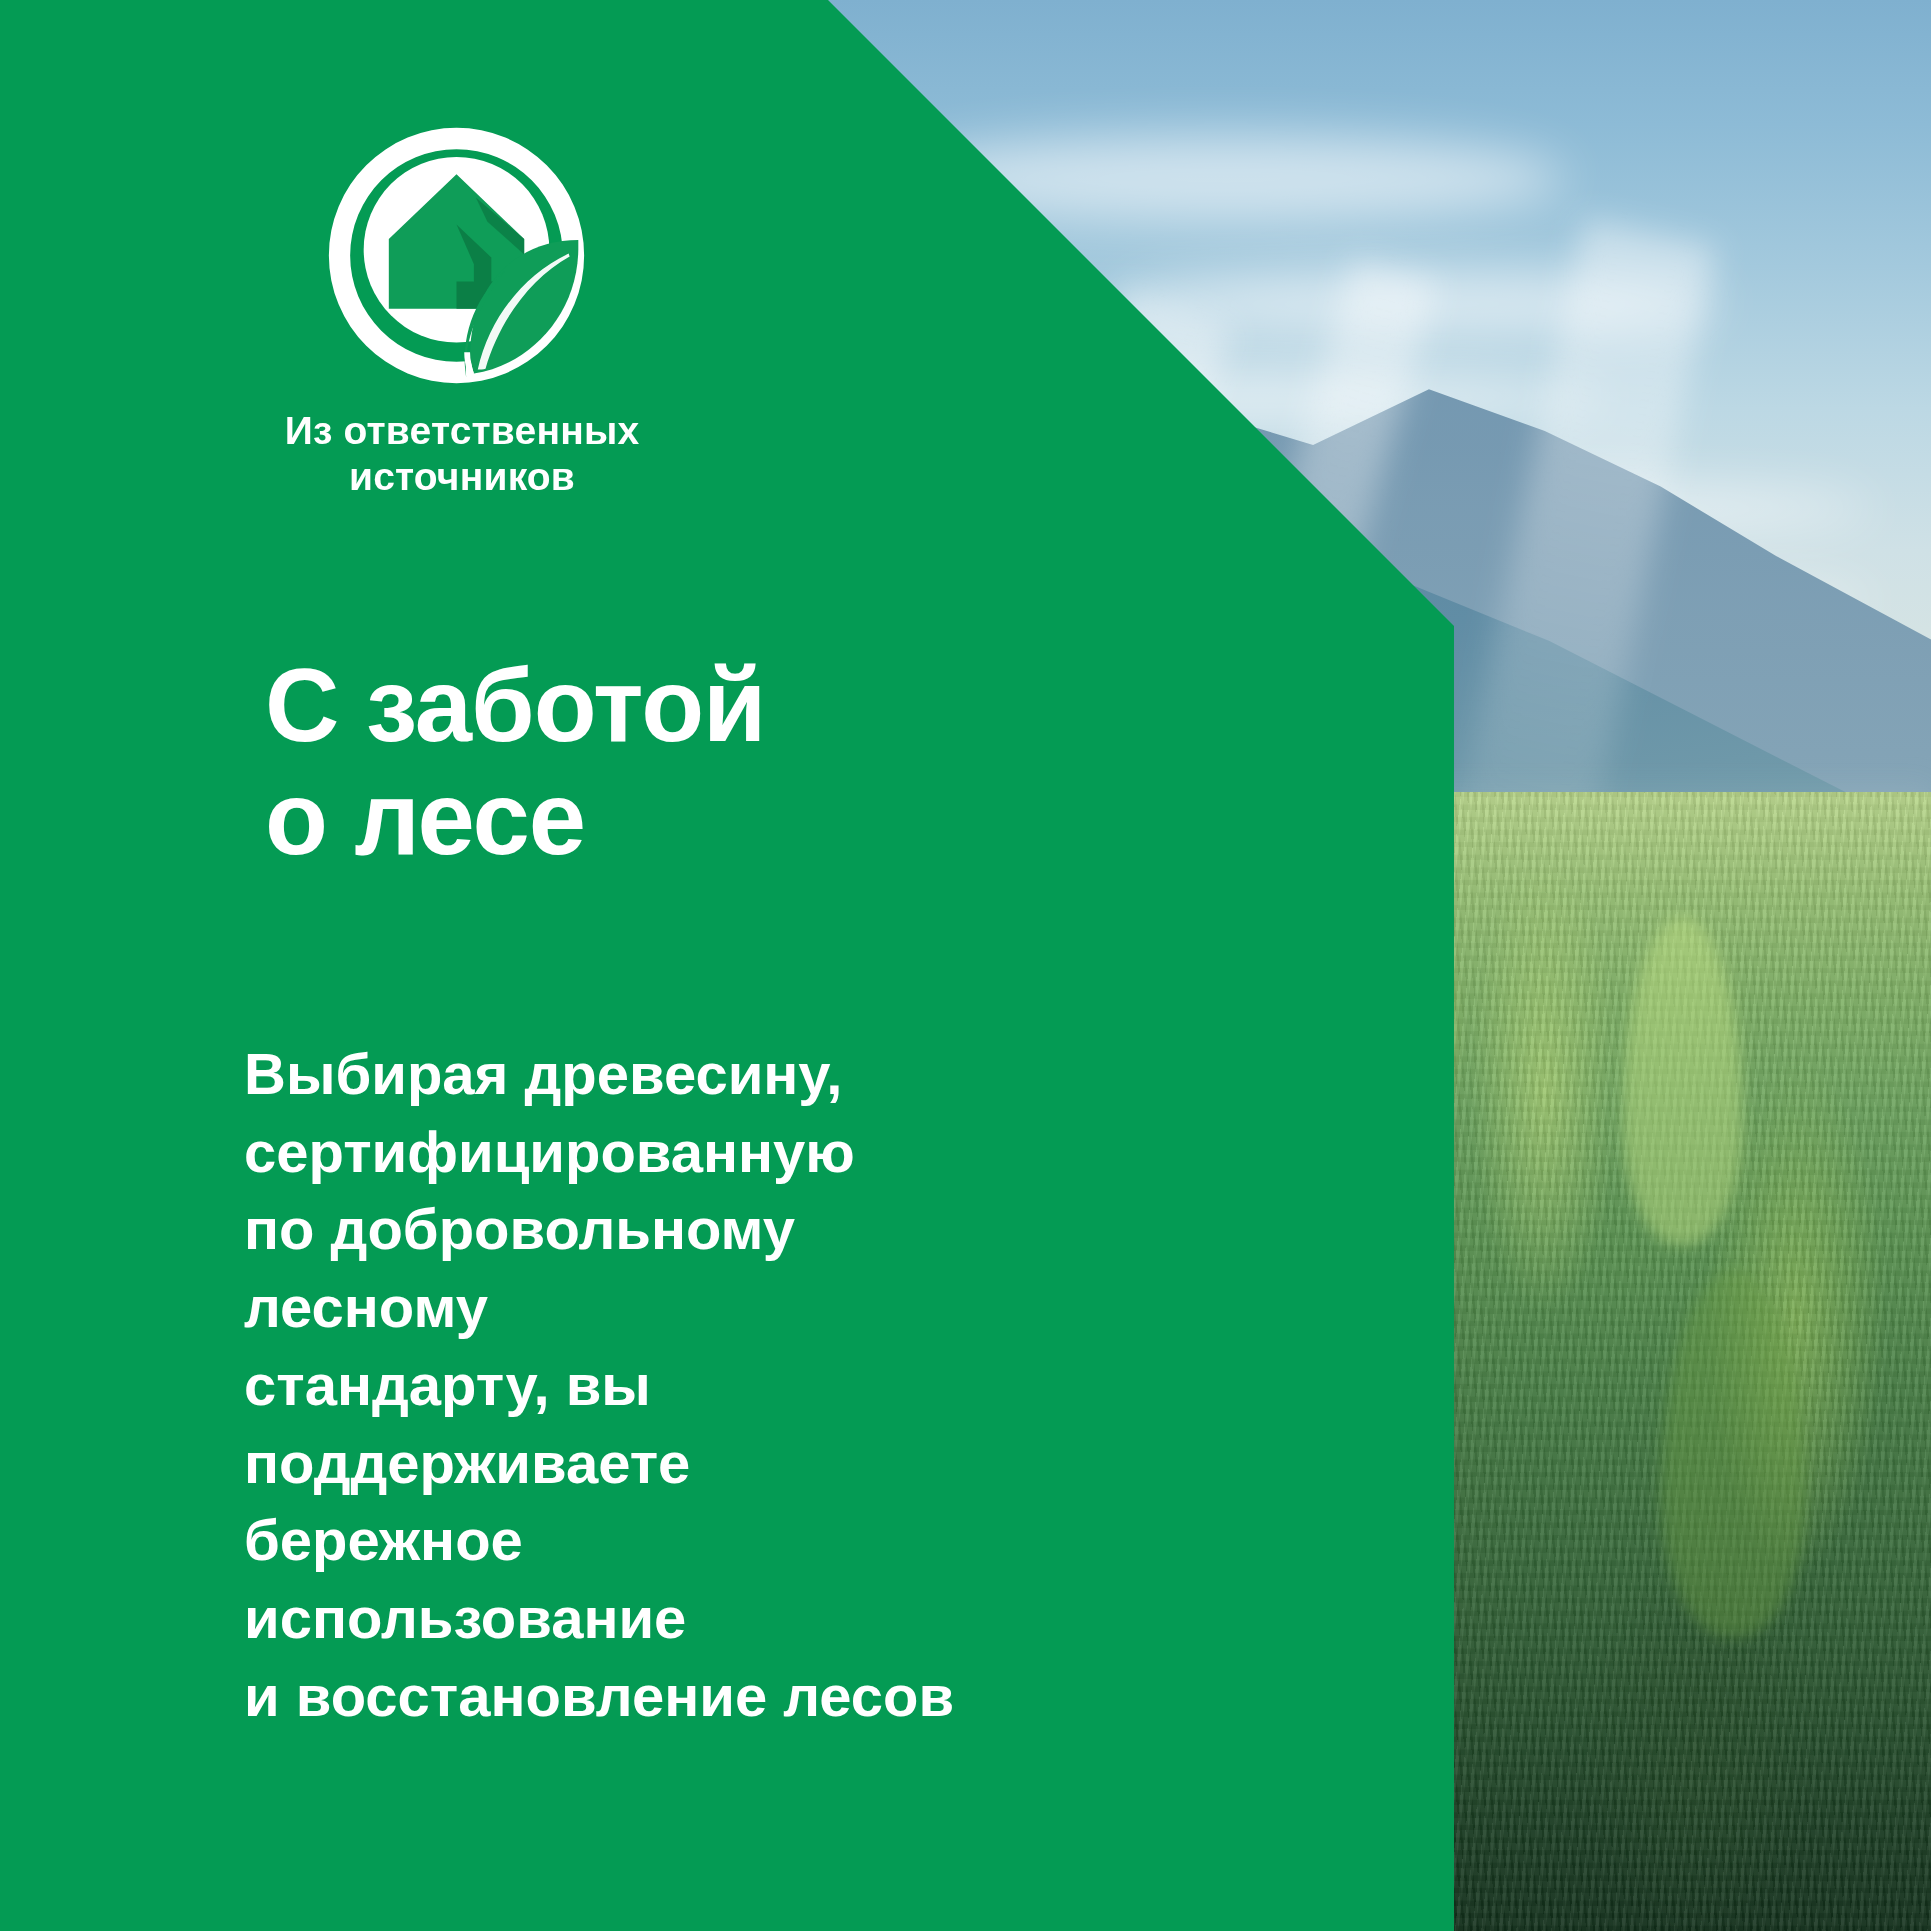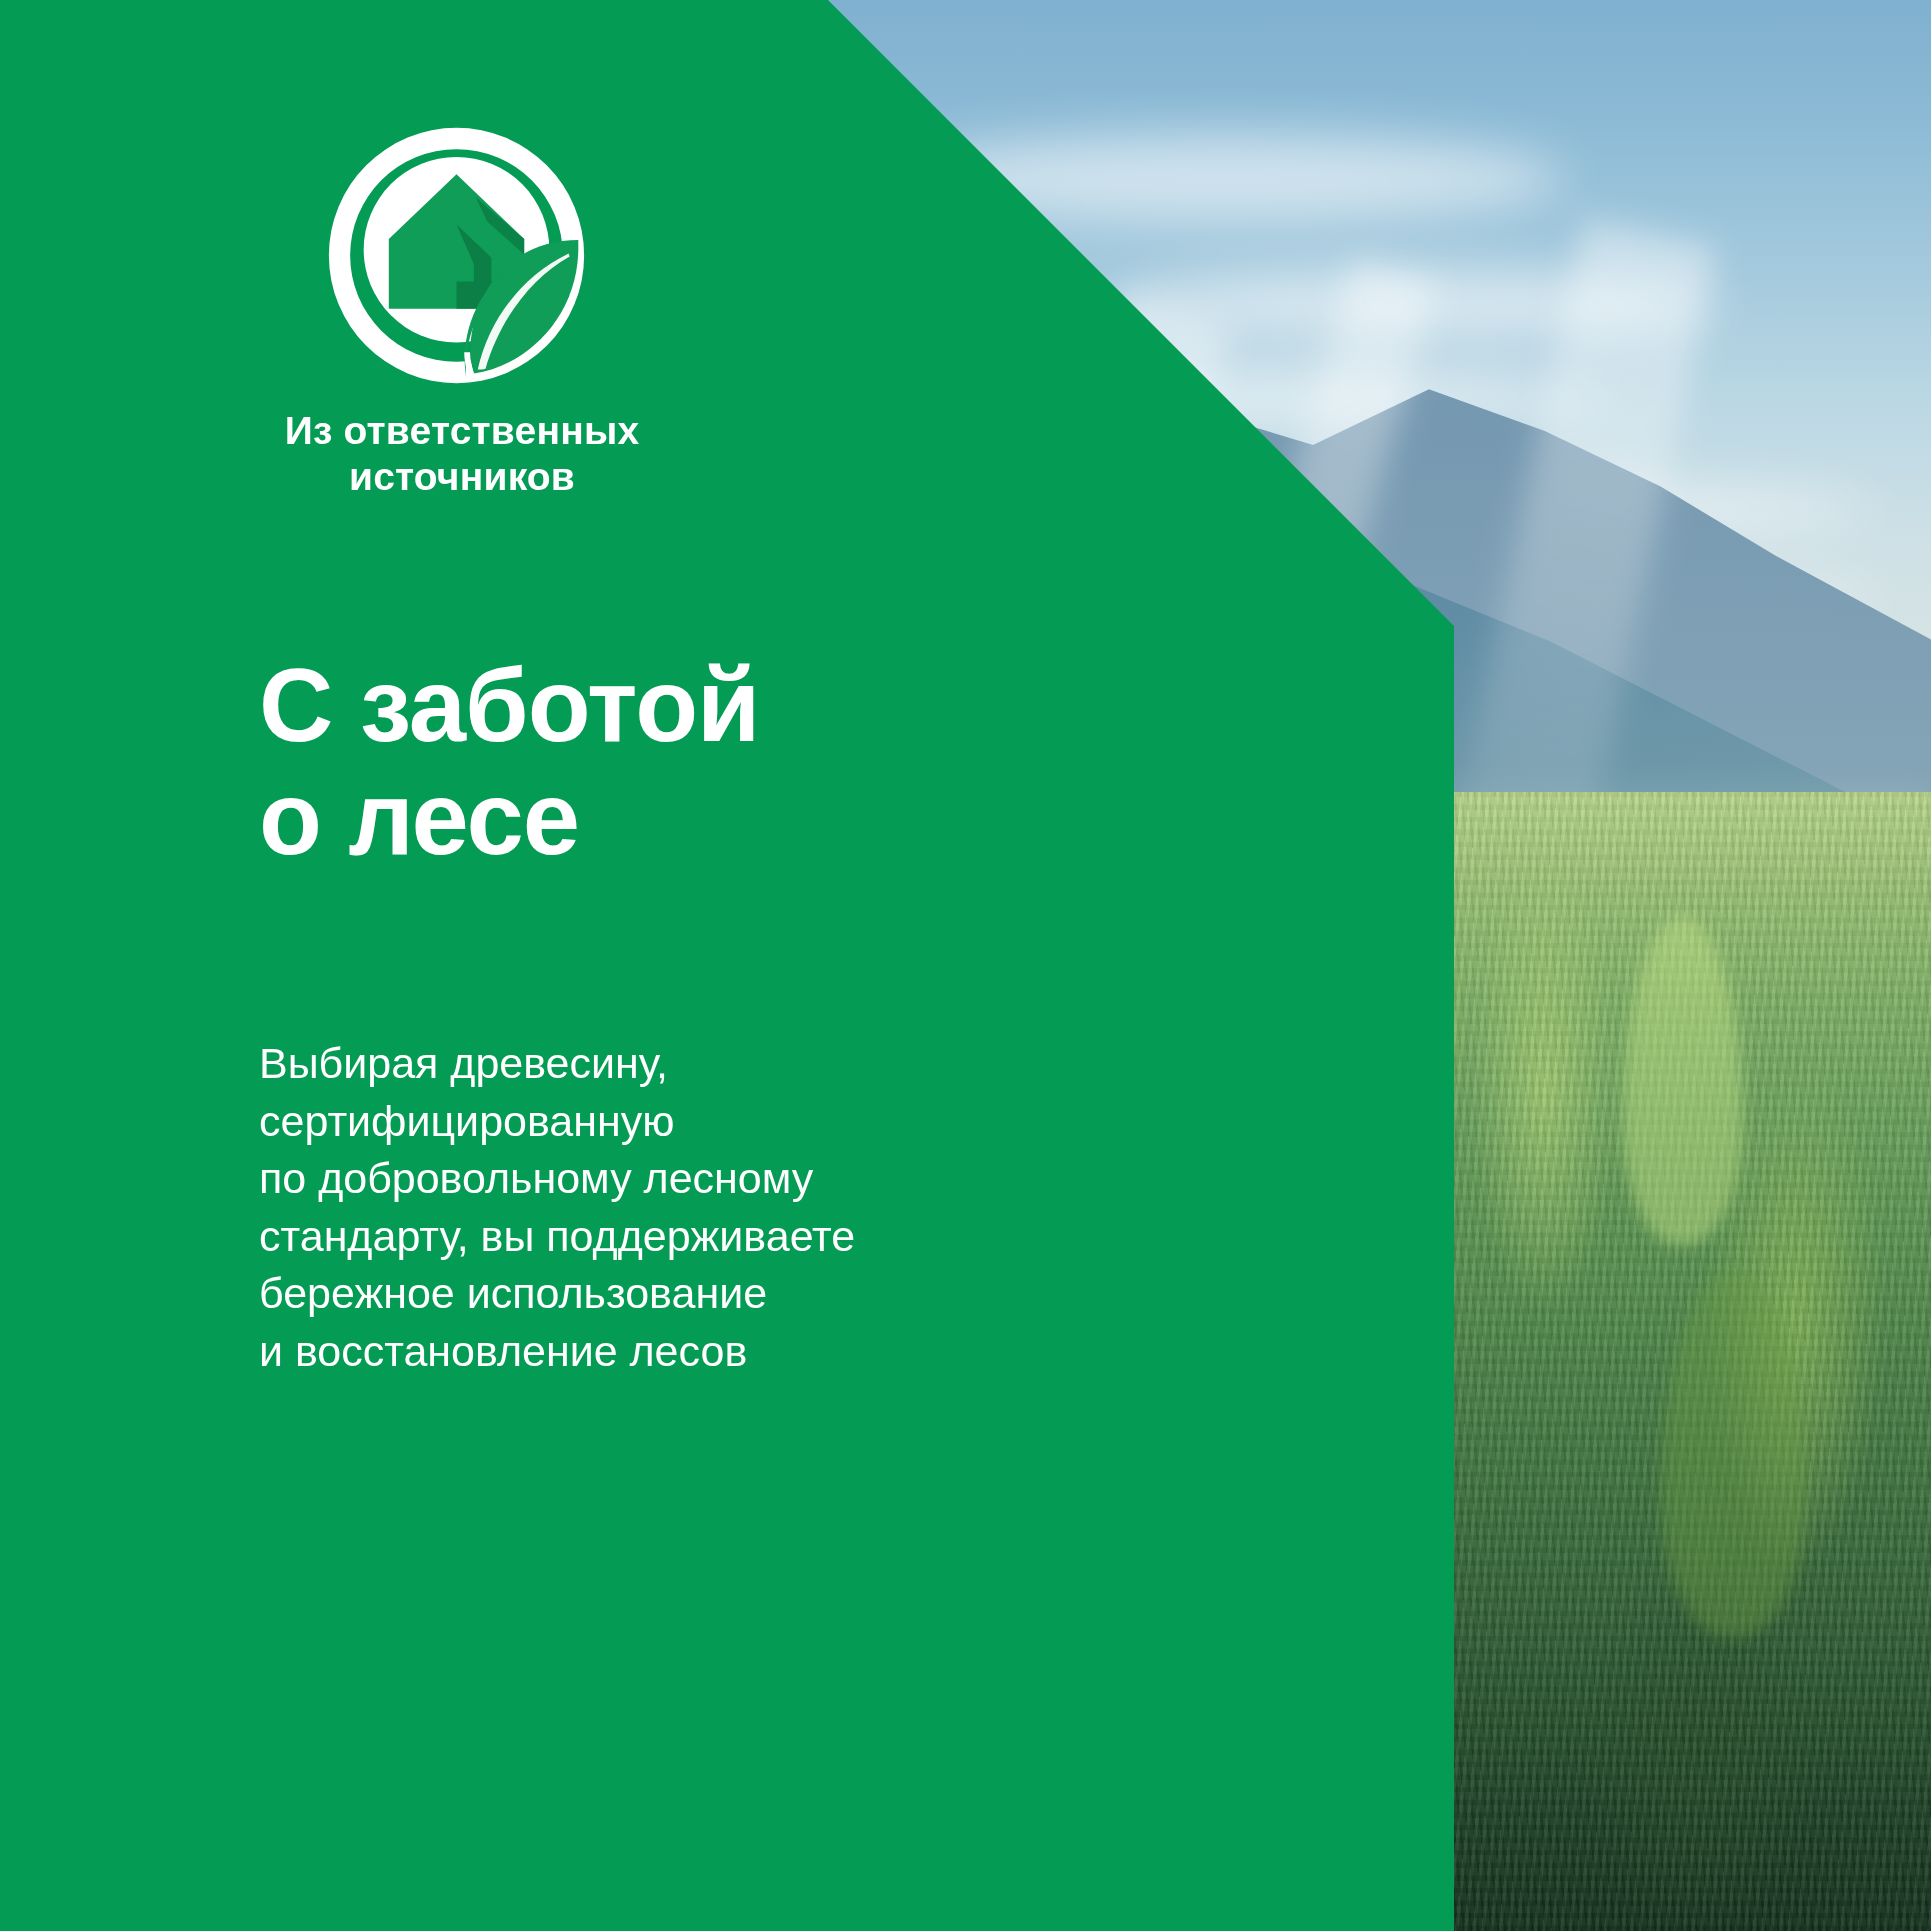--- a/index.html
+++ b/index.html
@@ -170,38 +170,38 @@
     font-size: 39px;
     font-weight: bold;
     line-height: 1.18;
     letter-spacing: 0.2px;
     white-space: pre-line;
   }
 
   
   .headline {
     position: absolute;
-    left: 259px;
+    left: 265px;
     top: 649px;
     color: #ffffff;
     font-size: 103px;
     font-weight: bold;
     line-height: 1.1;
     letter-spacing: -1px;
     white-space: pre-line;
   }
 
   
   .body-copy {
     position: absolute;
-    left: 259px;
+    left: 244px;
     top: 1035px;
     color: #ffffff;
-    font-size: 43px;
-    font-weight: normal;
+    font-size: 58px;
+    font-weight: bold;
     line-height: 1.34;
     letter-spacing: 0px;
     white-space: pre-line;
     max-width: 734px;
   }
 
   
   .brand {
     position: absolute;
     left: 259px;

